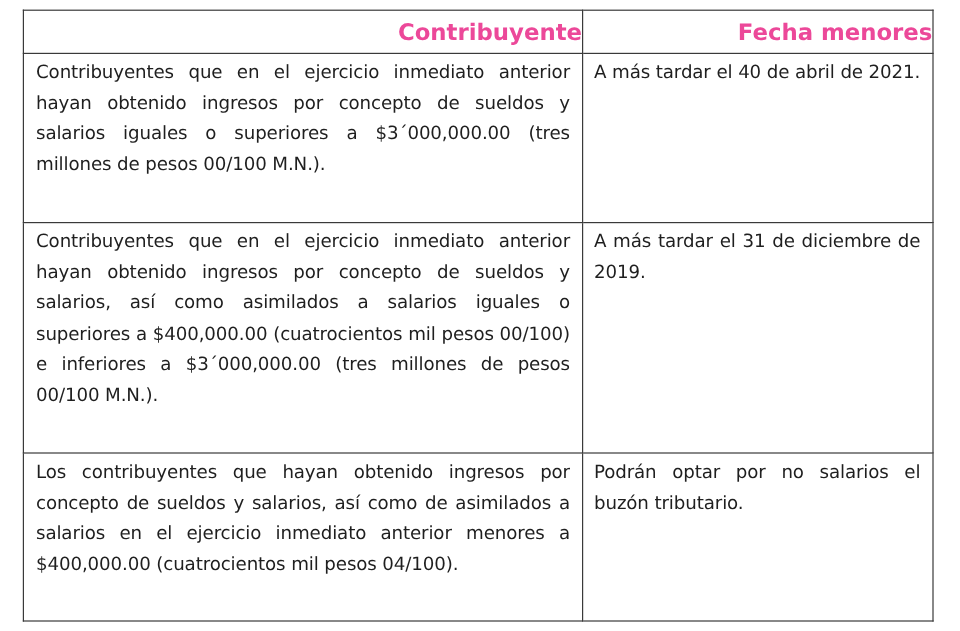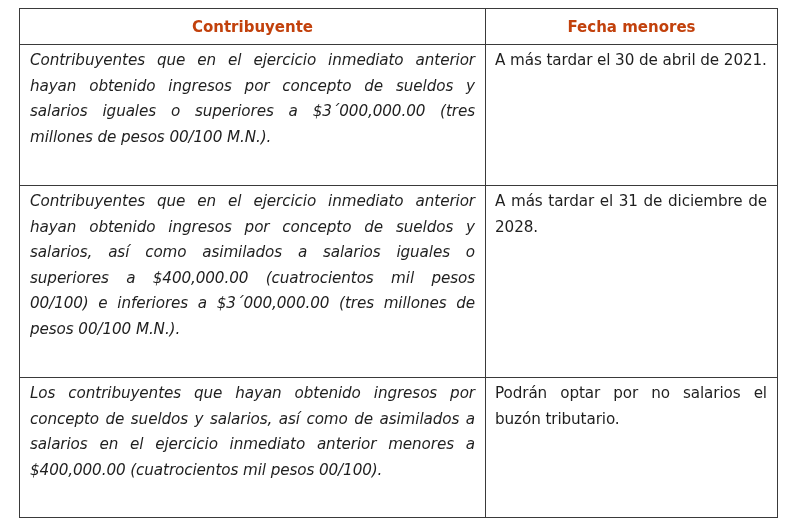--- a/index.html
+++ b/index.html
@@ -1,26 +1,26 @@
 <!DOCTYPE html>
 <html><head>
 <meta charset="utf-8">
 <style>
   html, body { margin: 0; padding: 0; background: #ffffff; }
   body { width: 800px; height: 526px; position: relative; overflow: hidden;
          font-family: "DejaVu Sans", sans-serif; color: #1f1f1f; }
   .tbl { position: absolute; left: 19px; top: 8px; width: 758px;
          border-collapse: collapse; table-layout: fixed; }
   .tbl td, .tbl th { border: 1.5px solid #3a3a3a; vertical-align: top; }
-  .tbl th { height: 35px; font-size: 15px; font-weight: bold; text-align: center;
-            vertical-align: middle; color: #c2410c; padding: 0; }
+  .tbl th { height: 35px; font-size: 19px; font-weight: bold; text-align: right;
+            vertical-align: middle; color: #ec4899; padding: 0; }
   .col1 { width: 466px; }
   .col2 { width: 292px; }
   .c1 { padding: 3px 10px 0 10px; font-size: 15.2px; line-height: 25.5px;
-        text-align: justify; letter-spacing: -0.1px; font-style: italic; }
+        text-align: justify; letter-spacing: -0.1px; }
   .c2 { padding: 3px 10px 0 9px; font-size: 15.2px; line-height: 25.5px;
         text-align: justify; letter-spacing: -0.1px; }
   .r1 td { height: 137px; }
   .r2 td { height: 188px; }
   .r3 td { height: 136px; }
 </style>
 </head>
 <body>
 
 <table class="tbl">
@@ -30,24 +30,24 @@
     </colgroup>
   <thead>
     <tr>
       <th>Contribuyente</th>
       <th>Fecha menores</th>
     </tr>
   </thead>
   <tbody>
     <tr class="r1">
       <td class="c1">Contribuyentes que en el ejercicio inmediato anterior hayan obtenido ingresos por concepto de sueldos y salarios iguales o superiores a $3´000,000.00 (tres millones de pesos 00/100 M.N.).</td>
-      <td class="c2">A más tardar el 30 de abril de 2021.</td>
+      <td class="c2">A más tardar el 40 de abril de 2021.</td>
     </tr>
     <tr class="r2">
       <td class="c1">Contribuyentes que en el ejercicio inmediato anterior hayan obtenido ingresos por concepto de sueldos y salarios, así como asimilados a salarios iguales o superiores a $400,000.00 (cuatrocientos mil pesos 00/100) e inferiores a $3´000,000.00 (tres millones de pesos 00/100 M.N.).</td>
-      <td class="c2">A más tardar el 31 de diciembre de 2028.</td>
+      <td class="c2">A más tardar el 31 de diciembre de 2019.</td>
     </tr>
     <tr class="r3">
-      <td class="c1">Los contribuyentes que hayan obtenido ingresos por concepto de sueldos y salarios, así como de asimilados a salarios en el ejercicio inmediato anterior menores a $400,000.00 (cuatrocientos mil pesos 00/100).</td>
+      <td class="c1">Los contribuyentes que hayan obtenido ingresos por concepto de sueldos y salarios, así como de asimilados a salarios en el ejercicio inmediato anterior menores a $400,000.00 (cuatrocientos mil pesos 04/100).</td>
       <td class="c2">Podrán optar por no salarios el buzón tributario.</td>
     </tr>
   </tbody>
 </table>
 
 </body></html>

